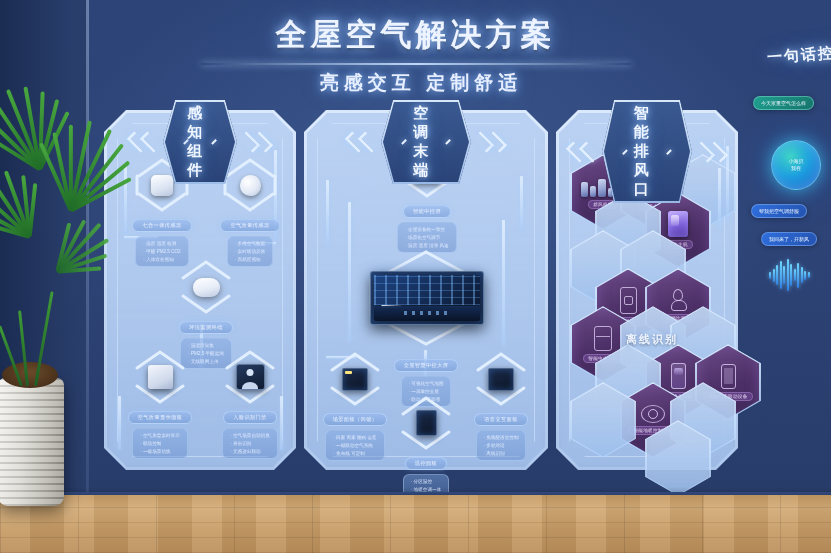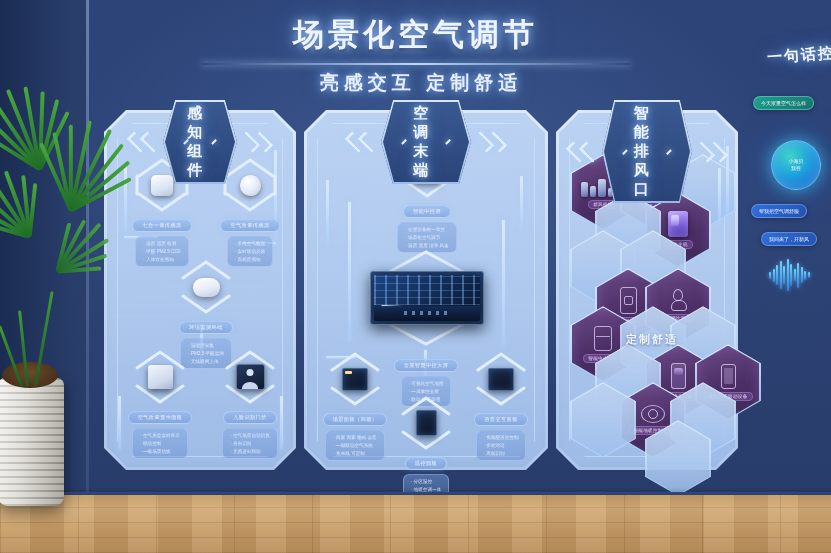--- a/index.html
+++ b/index.html
@@ -258,21 +258,21 @@
 </head>
 <body>
 
 <div id="stage">
 
   <div class="wall"></div>
   <div class="side-wall"></div>
   <div class="side-edge"></div>
 
   <div class="headline">
-    <div class="title-main">场景化空气调节</div>
+    <div class="title-main">全屋空气解决方案</div>
     <div class="title-rule"></div>
     <div class="title-sub">亮感交互 定制舒适</div>
   </div>
 
   <div class="panel" style="left:104px;top:110px;width:192px;height:360px;">
     <div class="panel-frame"></div>
     <div class="panel-hair"></div>
 
     <div class="sec-head">
       <div class="chev">
@@ -599,21 +599,21 @@
       </div>
       <div class="hexcell" style="left:64px;top:196px;">
         <div class="edge"></div>
           <div class="face"></div>
       </div>
       <div class="hexcell" style="left:114px;top:196px;">
         <div class="edge"></div>
           <div class="face"></div>
       </div>
 
-      <div class="ecolabel" style="left:70px;top:222px;">定制舒适</div>
+      <div class="ecolabel" style="left:70px;top:222px;">离线识别</div>
 
       <div class="hexcell filled" style="left:89px;top:234px;">
         <div class="edge"></div>
           <div class="face"></div>
         <div class="content">
           <div class="pg pg-bottle"></div>
           <div class="hexlabel">净水净化设备</div>
         </div>
       </div>
       <div class="hexcell filled" style="left:139px;top:234px;">

